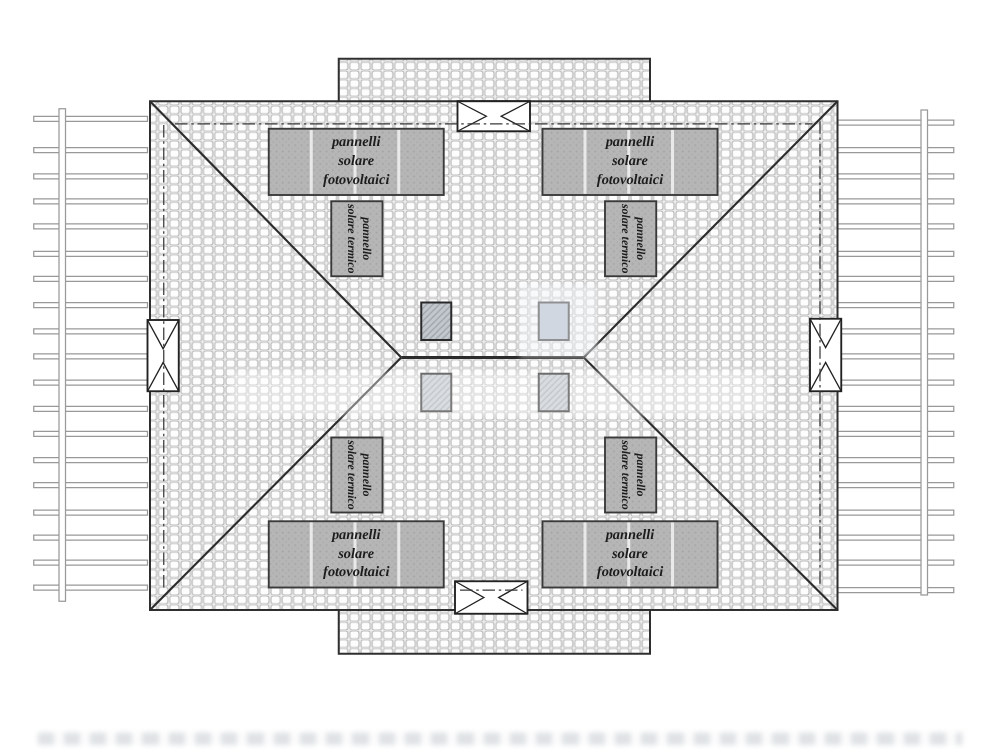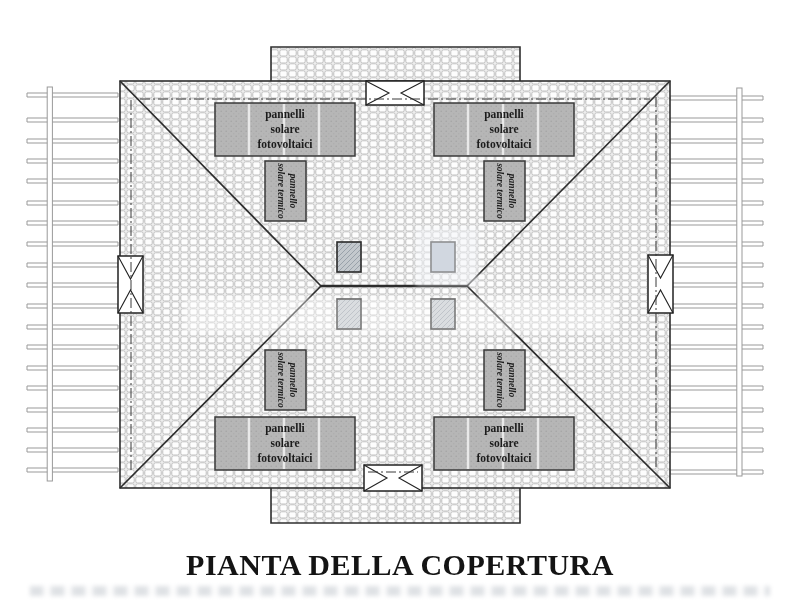--- a/index.html
+++ b/index.html
@@ -1,21 +1,21 @@
 <!DOCTYPE html>
 <html><head>
 <meta charset="utf-8">
 <style>
   html,body{margin:0;padding:0;background:#ffffff;}
   #stage{position:relative;width:800px;height:600px;background:#ffffff;overflow:hidden;
          font-family:"Liberation Serif","DejaVu Serif",serif;}
   #plan-svg{position:absolute;left:0;top:0;}
   .overlay{position:absolute;display:flex;align-items:center;justify-content:center;
            text-align:center;white-space:pre-line;pointer-events:none;}
-  .pv-label{font-weight:bold;font-size:11.5px;line-height:1.28;color:#1c1c1c;}
+  .pv-label{font-style:italic;font-weight:bold;font-size:11.5px;line-height:1.28;color:#1c1c1c;}
   .thermal-label{font-style:italic;font-weight:bold;font-size:9.5px;line-height:1.25;color:#1c1c1c;}
   .rot{transform:translate(-50%,-50%) rotate(90deg);}
   #title{position:absolute;left:0;top:548px;width:800px;text-align:center;
          font-weight:bold;font-size:30px;letter-spacing:0.5px;color:#141414;}
   .wm-band{position:absolute;filter:blur(2px);}
   #wm-mid{left:185px;top:297px;width:430px;height:36px;background:rgba(255,255,255,0.38);}
   #wm-halo{left:416px;top:228px;width:62px;height:58px;background:rgba(244,246,249,0.5);}
   #wm-bottom{left:30px;top:586px;width:740px;height:10px;opacity:0.30;
     background:repeating-linear-gradient(90deg,#97a0ab 0 13px,rgba(151,160,171,0.12) 13px 21px);}
 </style>
@@ -153,15 +153,14 @@
 
   <div class="overlay thermal-label rot" style="left:285.5px;top:191px;width:60px;height:41px;">pannello
 solare termico</div>
   <div class="overlay thermal-label rot" style="left:504.5px;top:191px;width:60px;height:41px;">pannello
 solare termico</div>
   <div class="overlay thermal-label rot" style="left:285.5px;top:380px;width:60px;height:41px;">pannello
 solare termico</div>
   <div class="overlay thermal-label rot" style="left:504.5px;top:380px;width:60px;height:41px;">pannello
 solare termico</div>
 
-  <div id="title">PIANTA DELLA COPERTURA</div>
 
 </div>
 
 </body></html>

